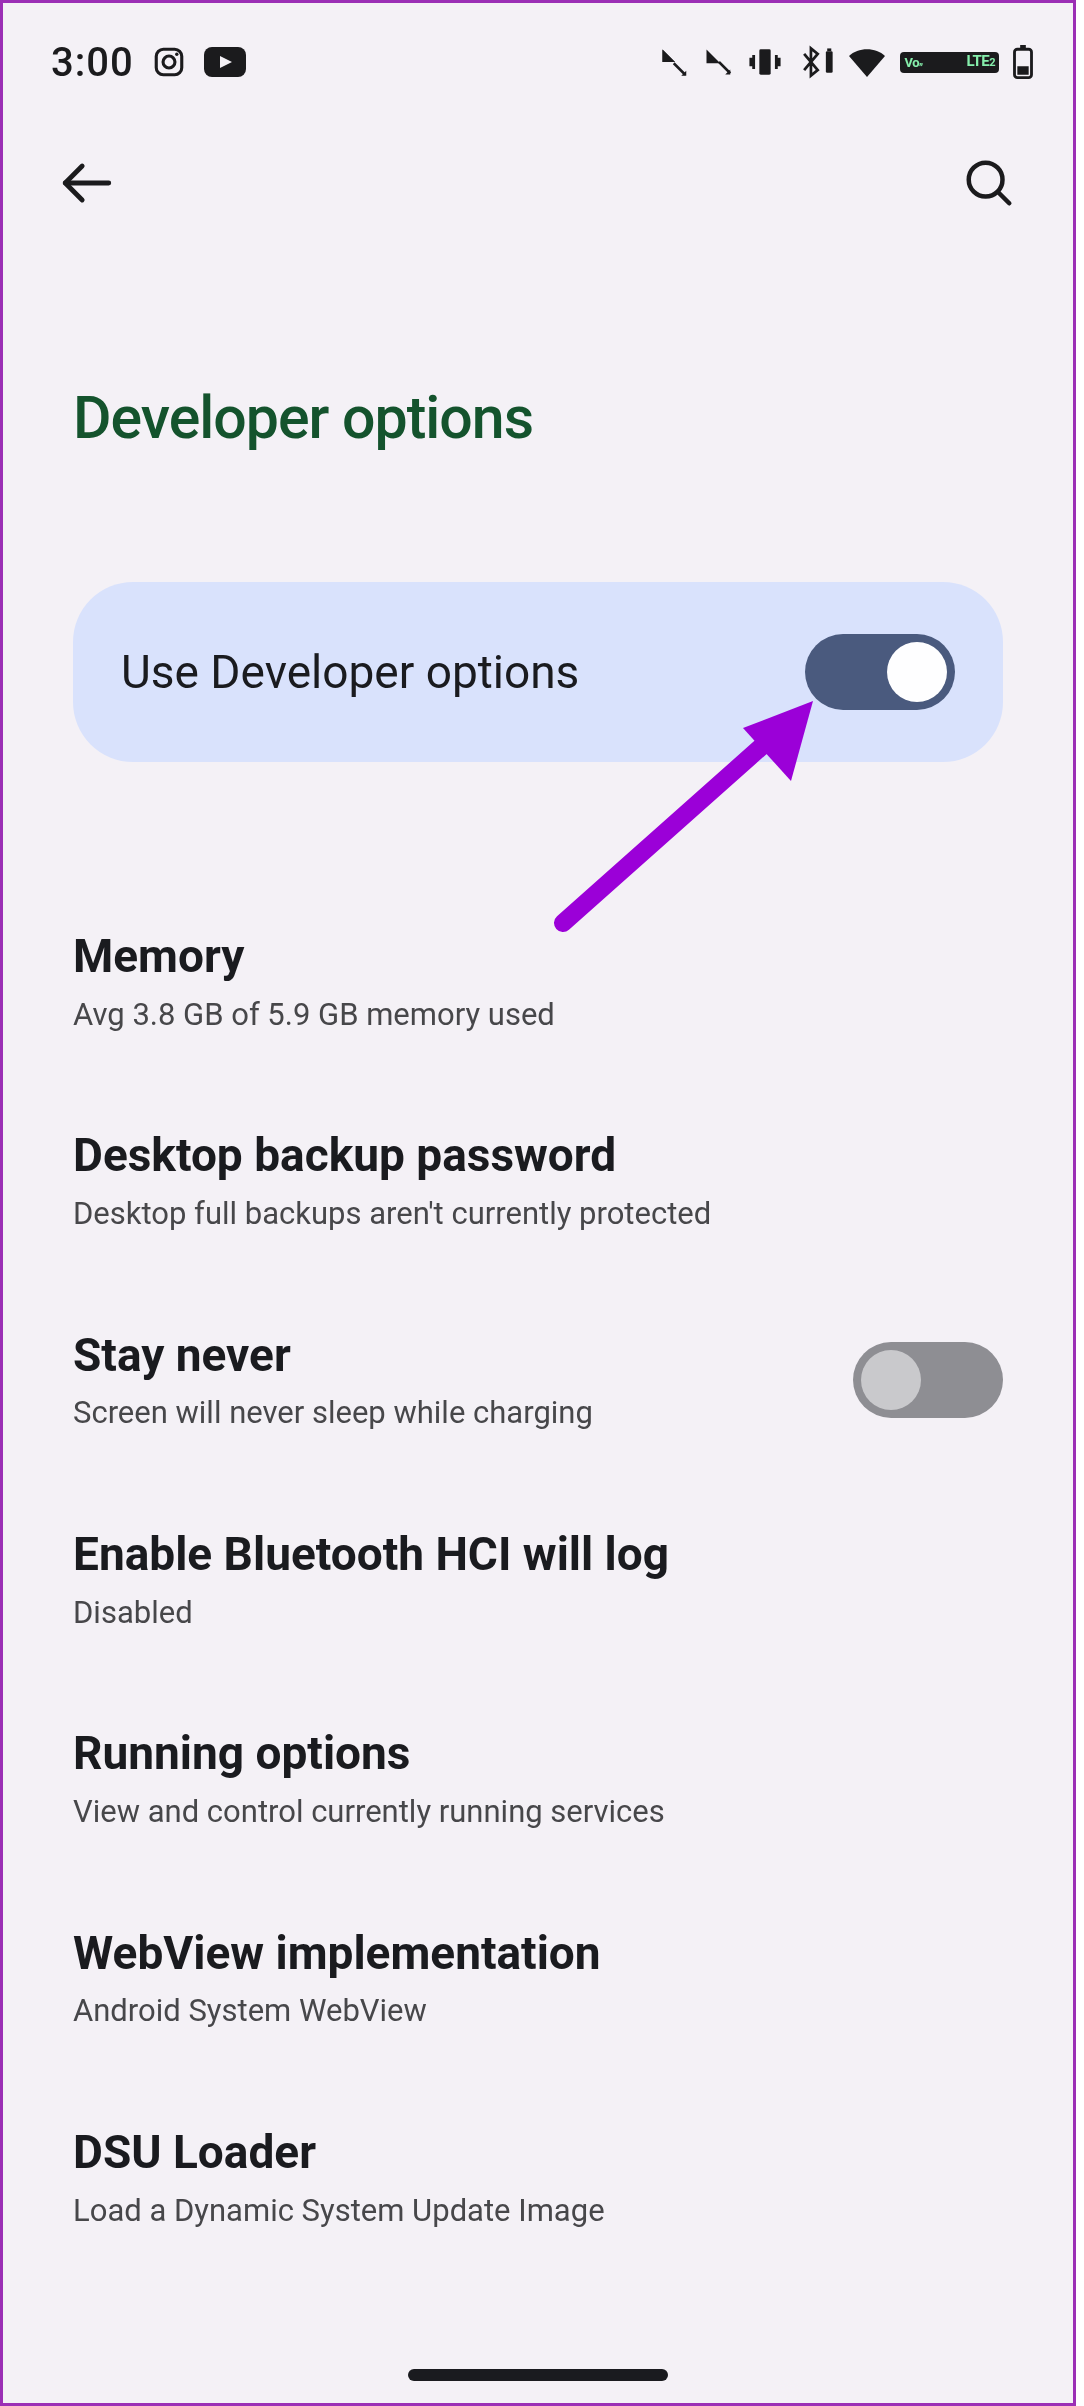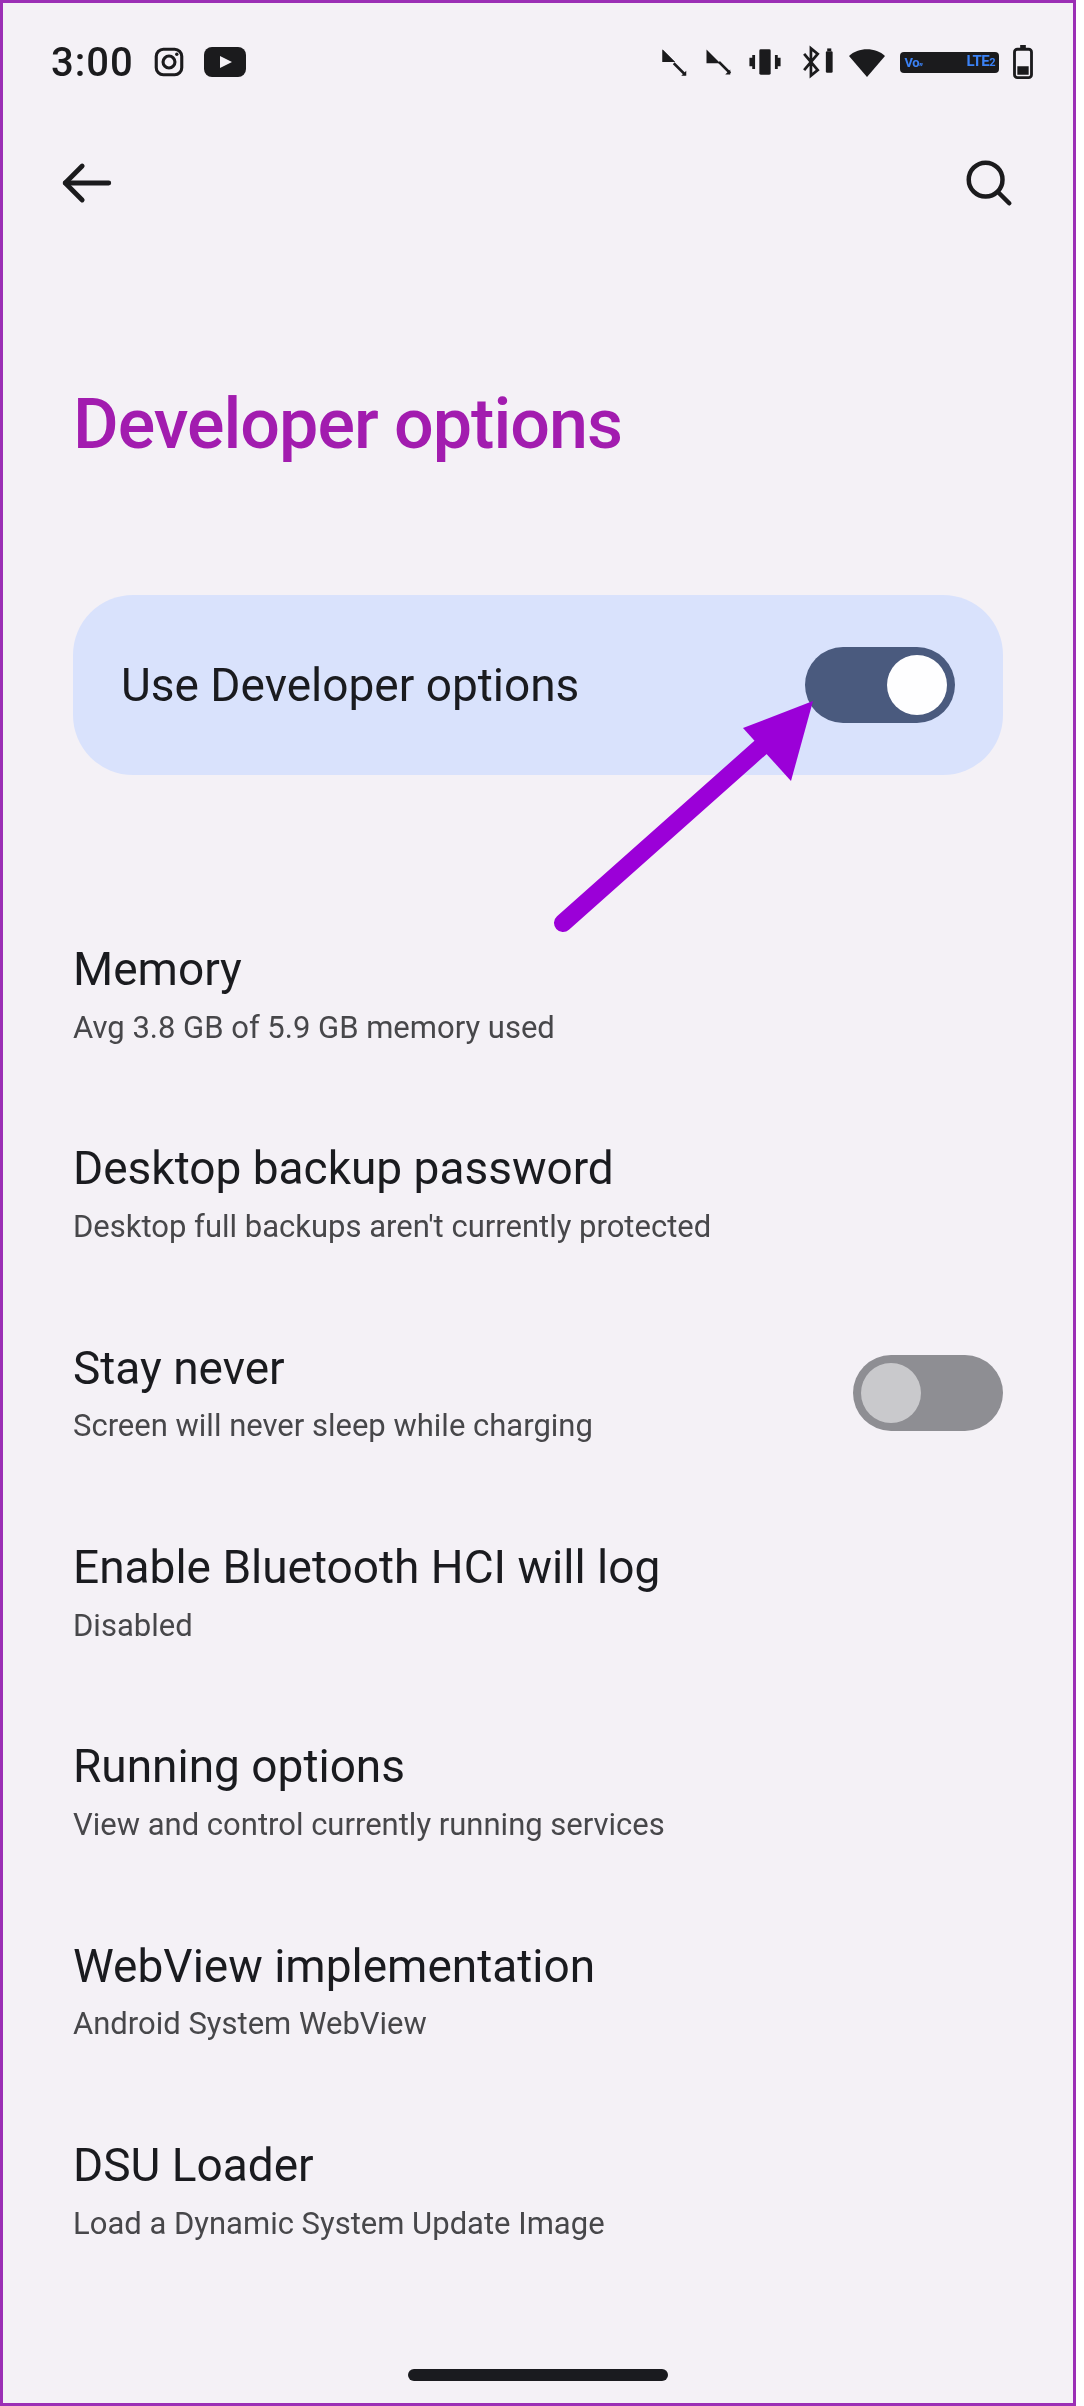--- a/index.html
+++ b/index.html
@@ -35,23 +35,23 @@
   .app-bar {
     display: flex;
     align-items: center;
     justify-content: space-between;
     padding: 40px 48px 0 48px;
     height: 120px;
   }
   .icon-btn { width: 72px; height: 72px; display: flex; align-items: center; justify-content: center; border-radius: 50%; cursor: pointer; }
   
   .page-title {
-    font-size: 70px;
+    font-size: 59px;
     font-weight: 500;
-    color: #a21caf;
+    color: #14532d;
     padding: 160px 70px 0 70px;
     letter-spacing: -1px;
   }
   
   .master-card {
     margin: 130px 70px 0 70px;
     background: #d9e2fc;
     border-radius: 60px;
     padding: 52px 48px 52px 48px;
     display: flex;
@@ -104,21 +104,21 @@
   .setting-row {
     display: flex;
     align-items: center;
     justify-content: space-between;
     padding: 46px 0;
     cursor: pointer;
   }
   .setting-text { flex: 1; padding-right: 20px; }
   .setting-title {
     font-size: 46px;
-    font-weight: 400;
+    font-weight: 700;
     color: #1a1b1f;
     line-height: 1.25;
   }
   .setting-sub {
     font-size: 31px;
     font-weight: 400;
     color: #47474a;
     line-height: 1.35;
     margin-top: 8px;
   }
@@ -185,21 +185,21 @@
             <path d="M6 6 l10 12 l-5 4 V2 l5 4 L6 18"></path>
             <rect x="22" y="4" width="5" height="16" rx="1" fill="#1b1b1d" stroke="none"></rect>
             <rect x="23" y="2" width="3" height="2" fill="#1b1b1d" stroke="none"></rect>
           </svg>
       </span>
       <span class="st-ic">
         <svg width="38" height="30" viewBox="0 0 24 20" fill="#1b1b1d">
             <path d="M12 20 L0 6 C6 0 18 0 24 6 Z"></path>
           </svg>
       </span>
-      <span class="st-ic" style="background:#1b1b1d;color:#3b82f6;font-size:16px;font-weight:700;padding:4px 4px;border-radius:4px;line-height:1;letter-spacing:-0.5px;">
+      <span class="st-ic" style="background:#1b1b1d;color:#86efac;font-size:16px;font-weight:700;padding:4px 4px;border-radius:4px;line-height:1;letter-spacing:-0.5px;">
         <span style="display:block;font-size:13px;">Vo<span style="font-size:10px;vertical-align:top;">„</span></span>
         <span style="display:block;font-size:15px;margin-top:-2px;margin-left:44px;">LTE<span style="font-size:11px;">2</span></span>
       </span>
       <span class="st-ic">
         <svg width="20" height="34" viewBox="0 0 14 24">
             <rect x="5" y="0" width="4" height="3" fill="#1b1b1d"></rect>
             <rect x="1" y="3" width="12" height="20" rx="2" fill="none" stroke="#1b1b1d" stroke-width="2"></rect>
             <rect x="3" y="15" width="8" height="6" fill="#1b1b1d"></rect>
           </svg>
       </span>

